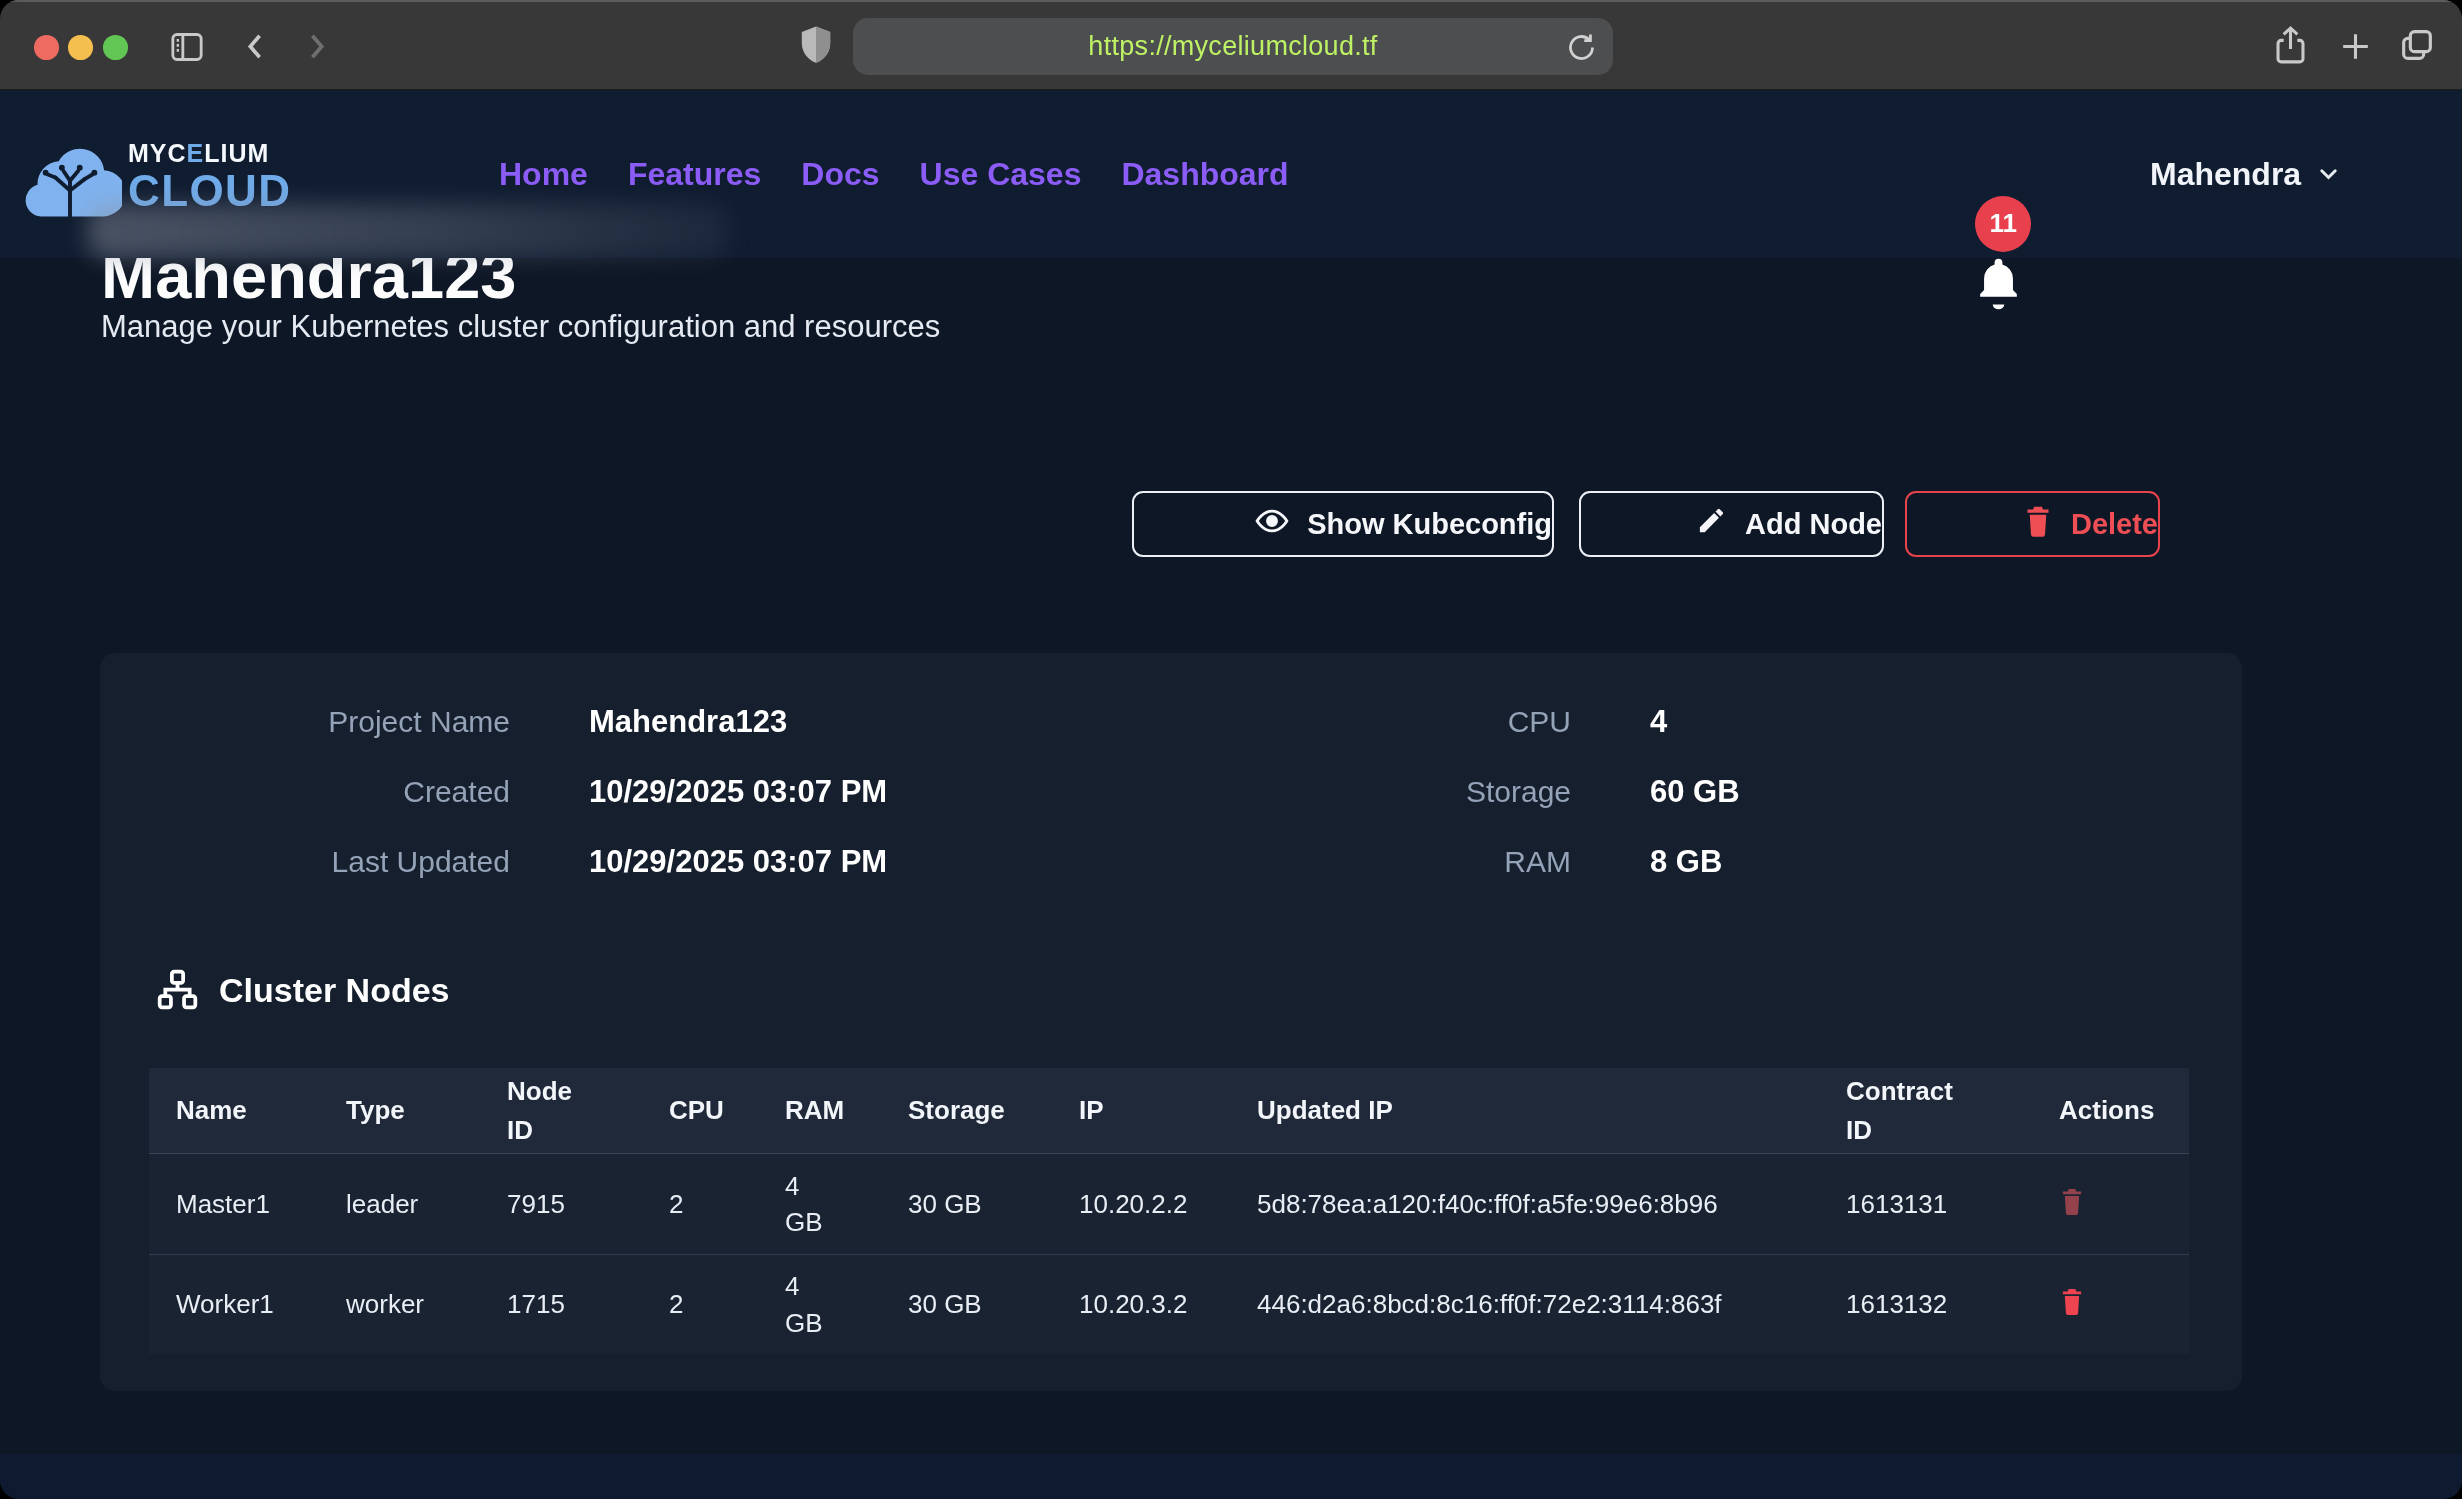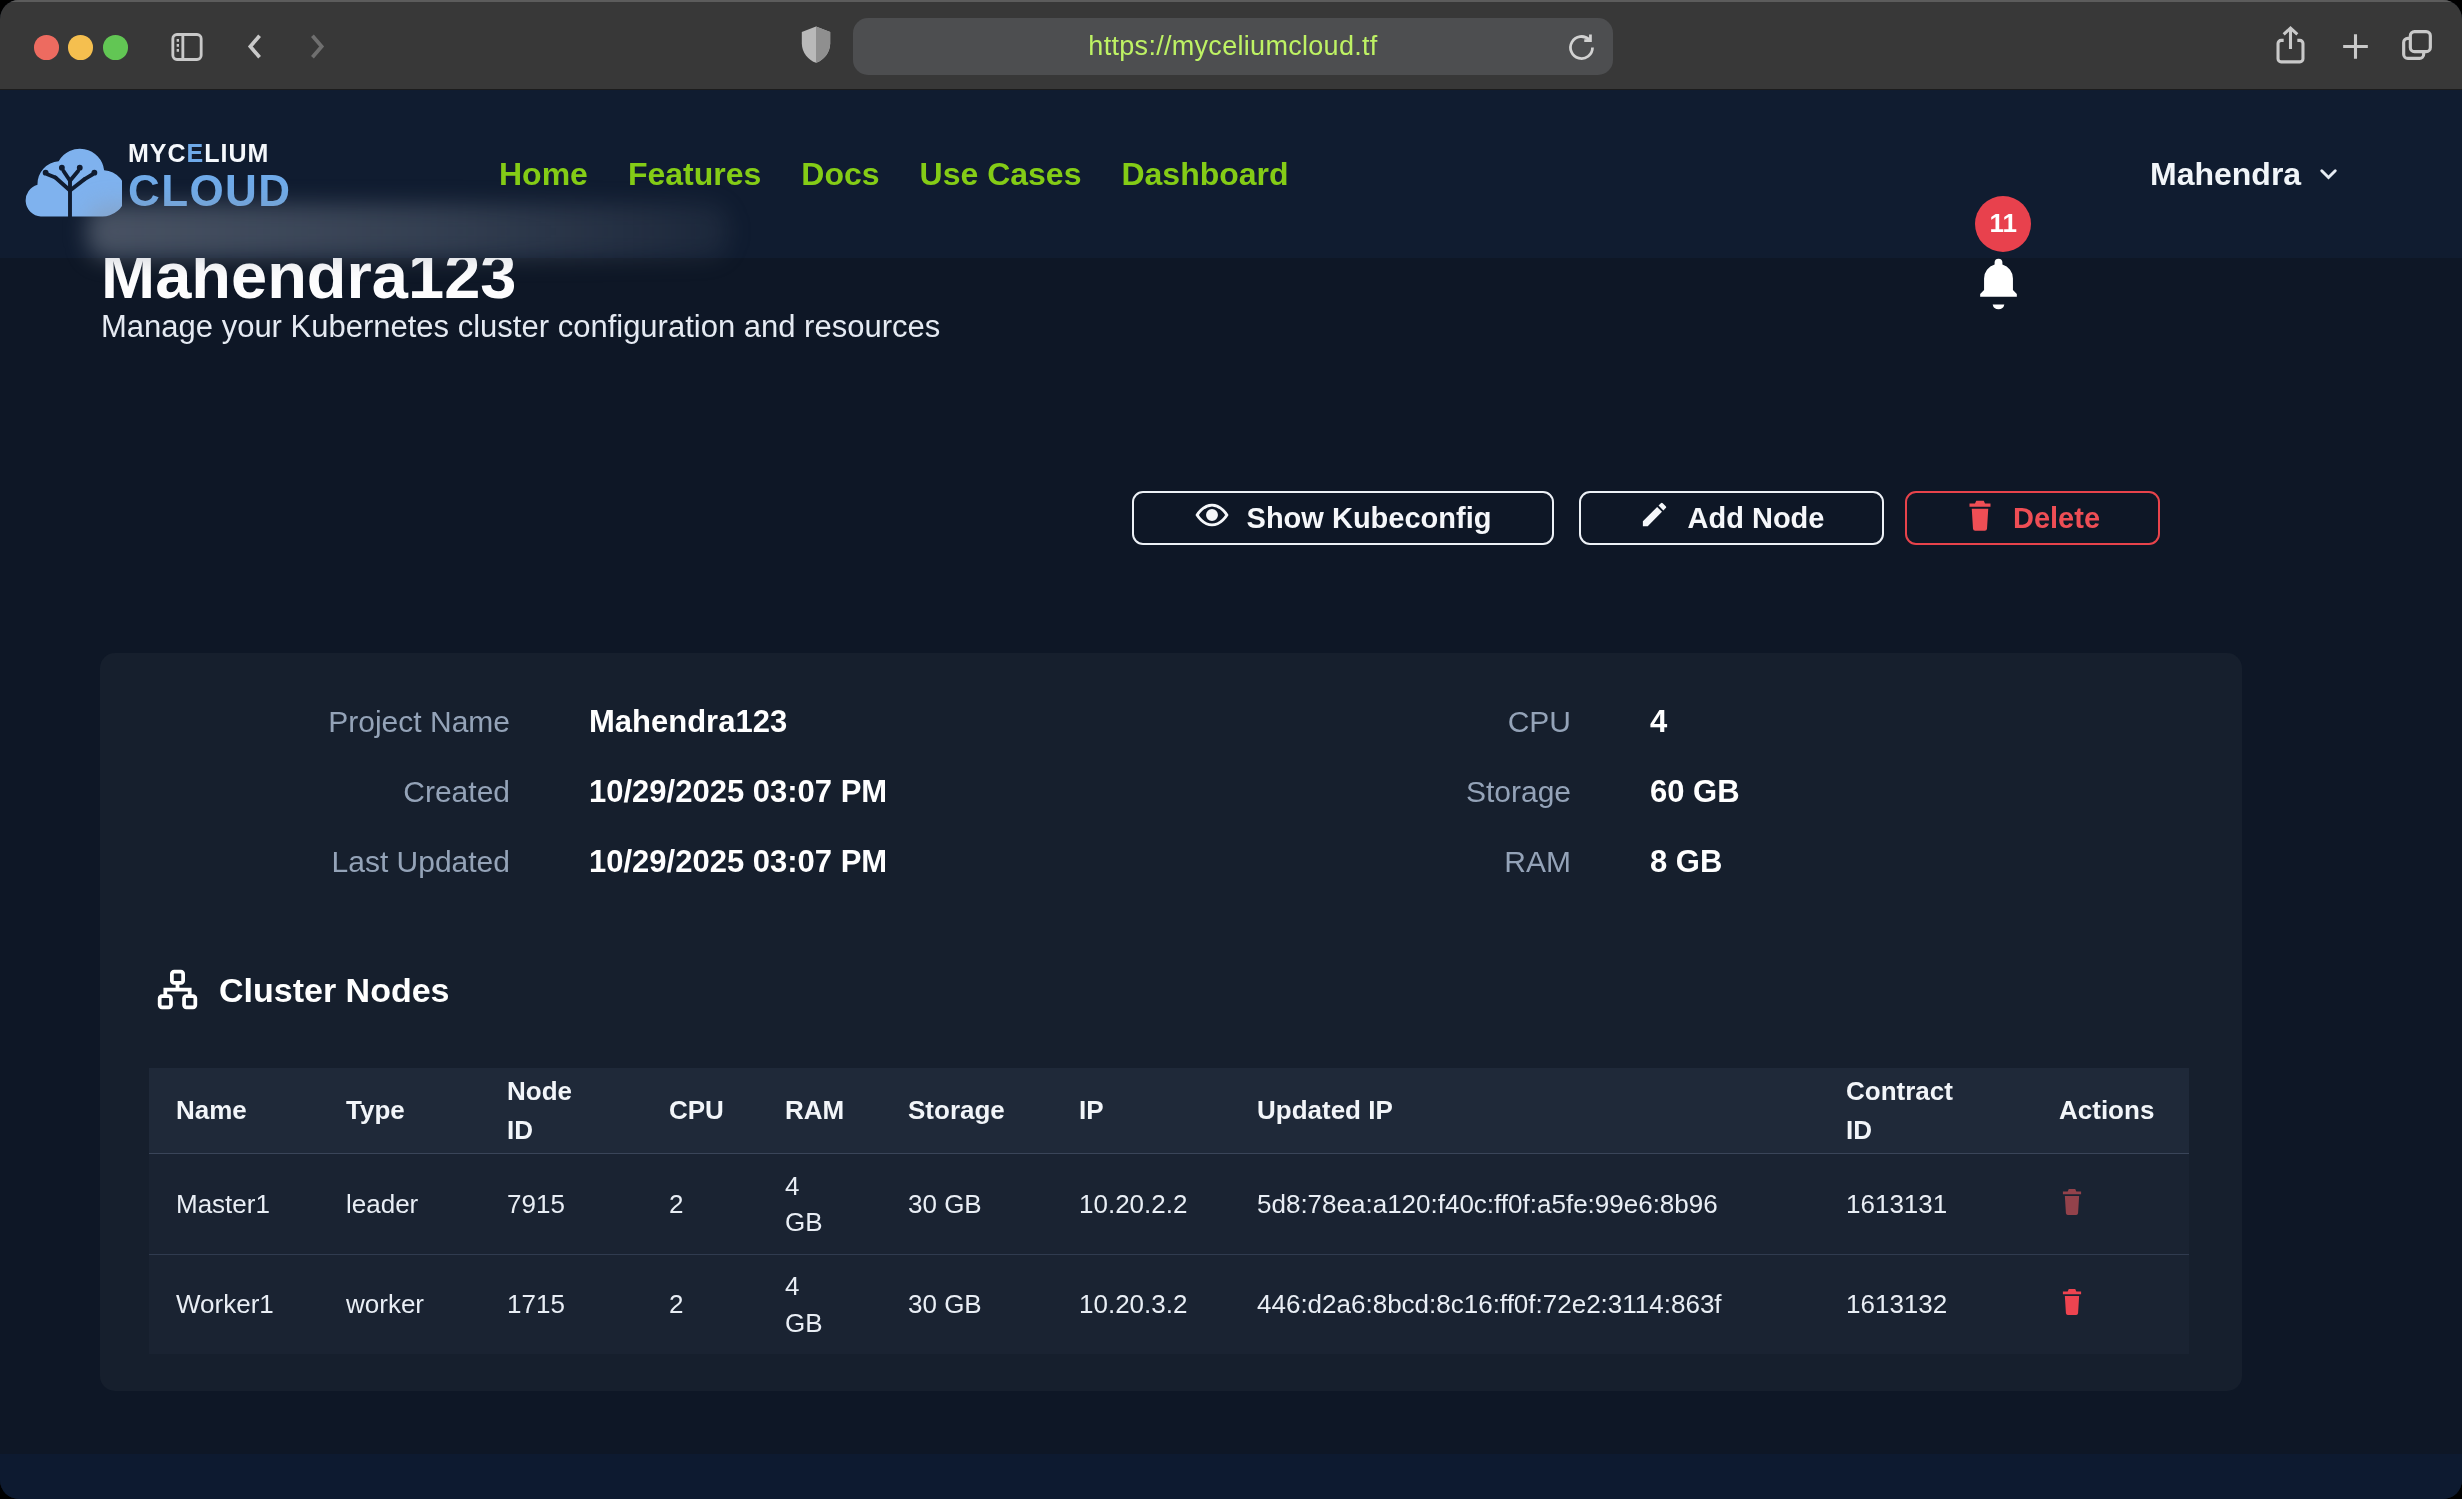--- a/index.html
+++ b/index.html
@@ -20,34 +20,34 @@
   .reload { position:absolute; right:15px; top:12.3px; color:#d2d2d2; }
 
   
   .navbar { position:absolute; left:0; top:90px; width:100%; height:168px; background:#101c30; z-index:10; }
   .logo { position:absolute; left:18px; top:42px; width:104px; height:104px; }
   .brand { position:absolute; left:128px; top:51px; line-height:1; }
   .brand .b1 { font-size:25px; font-weight:800; color:#f5f8fc; letter-spacing:1px; }
   .brand .b1 .e { color:#6faae9; }
   .brand .b2 { font-size:44px; font-weight:800; color:#6faae9; letter-spacing:1.4px; margin-top:2.7px; }
   .nav-links { position:absolute; left:499px; top:0; height:168px; display:flex; align-items:center; gap:40px; list-style:none; }
-  .nav-links li { color:#84cc16; font-size:32px; font-weight:600; cursor:pointer;text-align:right; }
+  .nav-links li { color:#8b5cf6; font-size:32px; font-weight:600; cursor:pointer;text-align:right; }
   .bell-wrap { position:absolute; left:1963px; top:103px; width:89px; height:120px; }
   .badge { position:absolute; left:12.3px; top:2.7px; width:56px; height:56px; border-radius:50%; background:#e8414d; color:#fff; font-size:26px; font-weight:700; display:flex; align-items:center; justify-content:center; z-index:2; }
   .bell-ic { position:absolute; left:8.2px; top:60px; color:#ffffff; }
   .user-menu { position:absolute; left:2106px; top:0; height:168px; display:flex; align-items:center; gap:13.7px; color:#f1f5f9;margin-left:44px; }
   .user-name { font-size:32px; font-weight:600; }
 
   
   .page-title { position:absolute; left:101px; top:238px; font-size:65px; font-weight:700; color:#fdfdfe; z-index:1; }
   .blur-smudge { position:absolute; left:87px; top:204px; width:642px; height:55px; z-index:12;
     background:linear-gradient(90deg, rgba(142,150,163,.45), rgba(120,130,145,.34) 55%, rgba(110,120,136,.12)); filter:blur(11px); border-radius:20.5px; }
   .subtitle { position:absolute; left:101px; top:309px; font-size:31px; color:#e5eaf2; }
 
-  .btn { position:absolute; top:491px; height:54px; display:flex; align-items:center; justify-content:center; gap:18px;
+  .btn { position:absolute; top:491px; height:66px; display:flex; align-items:center; justify-content:flex-end; gap:18px;
     border:2.1px solid #edf1f6; border-radius:11px; background:transparent; color:#f5f7fa; font-size:29px; font-weight:700;
     font-family:inherit; cursor:pointer; }
   .btn-kube { left:1132px; width:422px; }
   .btn-add  { left:1579px; width:305px; }
   .btn-del  { left:1905px; width:255px; border-color:#e8434b; color:#ef4e55; }
 
   
   .card { position:absolute; left:100px; top:653px; width:2142px; height:738px; background:#161f2d; border-radius:15px; }
   .info-col { position:absolute; top:34px; }
   .info-col.left  { left:0; }

